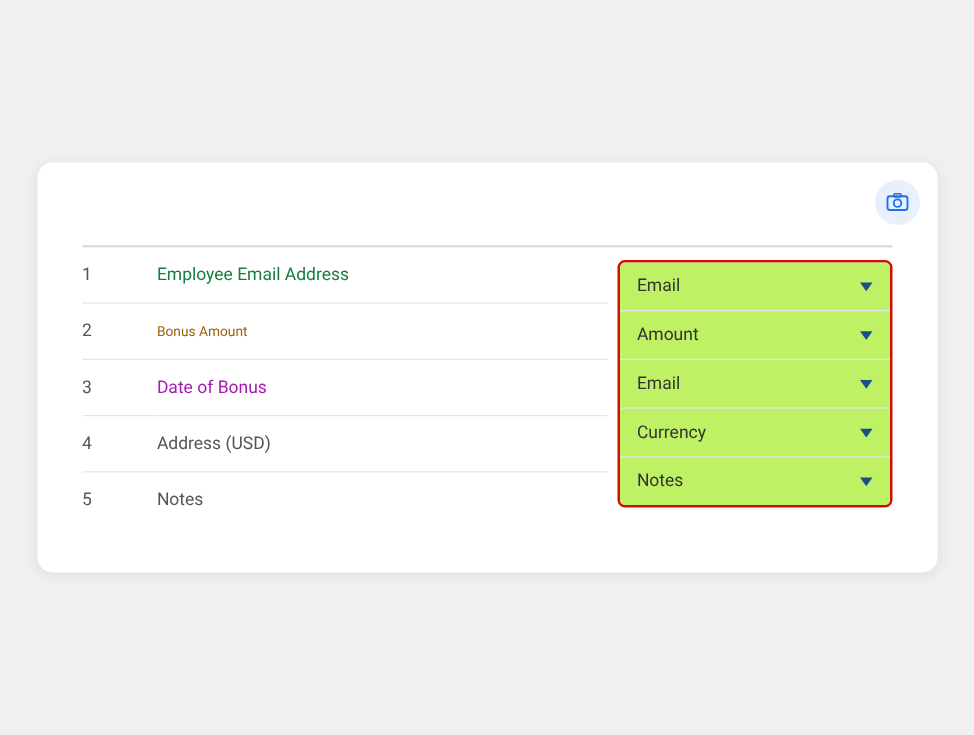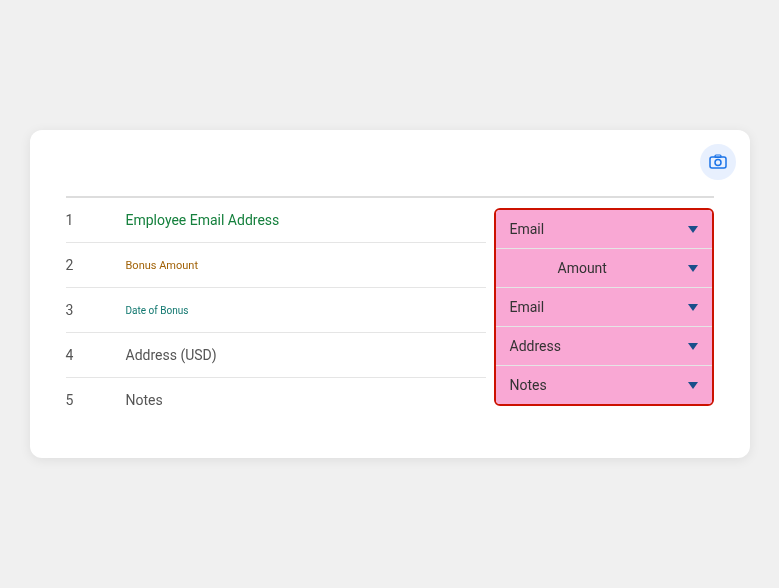--- a/index.html
+++ b/index.html
@@ -79,21 +79,21 @@
       vertical-align: middle;
     }
 
     .dropdown-item {
       display: flex;
       align-items: center;
       justify-content: space-between;
       padding: 11px 14px;
       font-size: 14px;
       color: #333;
-      background: #f9a8d4;
+      background: #bef264;
       cursor: pointer;
       border-bottom: 1px solid #e5e5e5;
       width: 100%;
     }
 
     .dropdown-item:last-child {
       border-bottom: none;
     }
 
     .chevron {
@@ -146,49 +146,49 @@
       <tr style="border-bottom: 1px solid rgb(229, 229, 229);">
             <td style="width: 60px; padding: 14px 0px; font-size: 14px; color: rgb(85, 85, 85); vertical-align: middle;">1</td>
             <td style="padding: 14px 0px; font-size: 14px; color: #15803d; vertical-align: middle;">Employee Email Address</td>
           </tr>
           <tr style="border-bottom: 1px solid rgb(229, 229, 229);">
             <td style="width: 60px; padding: 14px 0px; font-size: 14px; color: rgb(85, 85, 85); vertical-align: middle;">2</td>
             <td style="padding: 14px 0px; font-size: 11px; color: #a16207; vertical-align: middle;">Bonus Amount</td>
           </tr>
           <tr style="border-bottom: 1px solid rgb(229, 229, 229);">
             <td style="width: 60px; padding: 14px 0px; font-size: 14px; color: rgb(85, 85, 85); vertical-align: middle;">3</td>
-            <td style="padding: 14px 0px; font-size: 10px; color: #0f766e; vertical-align: middle;">Date of Bonus</td>
+            <td style="padding: 14px 0px; font-size: 14px; color: #a21caf; vertical-align: middle;">Date of Bonus</td>
           </tr>
           <tr style="border-bottom: 1px solid rgb(229, 229, 229);">
             <td style="width: 60px; padding: 14px 0px; font-size: 14px; color: rgb(85, 85, 85); vertical-align: middle;">4</td>
             <td style="padding: 14px 0px; font-size: 14px; color: rgb(85, 85, 85); vertical-align: middle;">Address (USD)</td>
           </tr>
           <tr style="border-bottom: none;">
             <td style="width: 60px; padding: 14px 0px; font-size: 14px; color: rgb(85, 85, 85); vertical-align: middle;">5</td>
             <td style="padding: 14px 0px; font-size: 14px; color: rgb(85, 85, 85); vertical-align: middle;">Notes</td>
           </tr>
         </tbody>
     </table>
 
     <div style="padding: 10px 0 10px 8px;">
       <div class="namely-outer" id="namely-outer">
       <div class="dropdown-item">
             <span style="font-size: 14px; color: rgb(51, 51, 51);">Email</span>
             <span class="chevron"></span>
           </div>
           <div class="dropdown-item">
-            <span style="font-size: 14px; color: rgb(51, 51, 51); margin-left: 48px;">Amount</span>
+            <span style="font-size: 14px; color: rgb(51, 51, 51);">Amount</span>
             <span class="chevron"></span>
           </div>
           <div class="dropdown-item">
             <span style="font-size: 14px; color: rgb(51, 51, 51);">Email</span>
             <span class="chevron"></span>
           </div>
           <div class="dropdown-item">
-            <span style="font-size: 14px; color: rgb(51, 51, 51);">Address</span>
+            <span style="font-size: 14px; color: rgb(51, 51, 51);">Currency</span>
             <span class="chevron"></span>
           </div>
           <div class="dropdown-item" style="border-bottom: none;">
             <span style="font-size: 14px; color: rgb(51, 51, 51);">Notes</span>
             <span class="chevron"></span>
           </div>
         </div>
     </div>
   </div>
 

